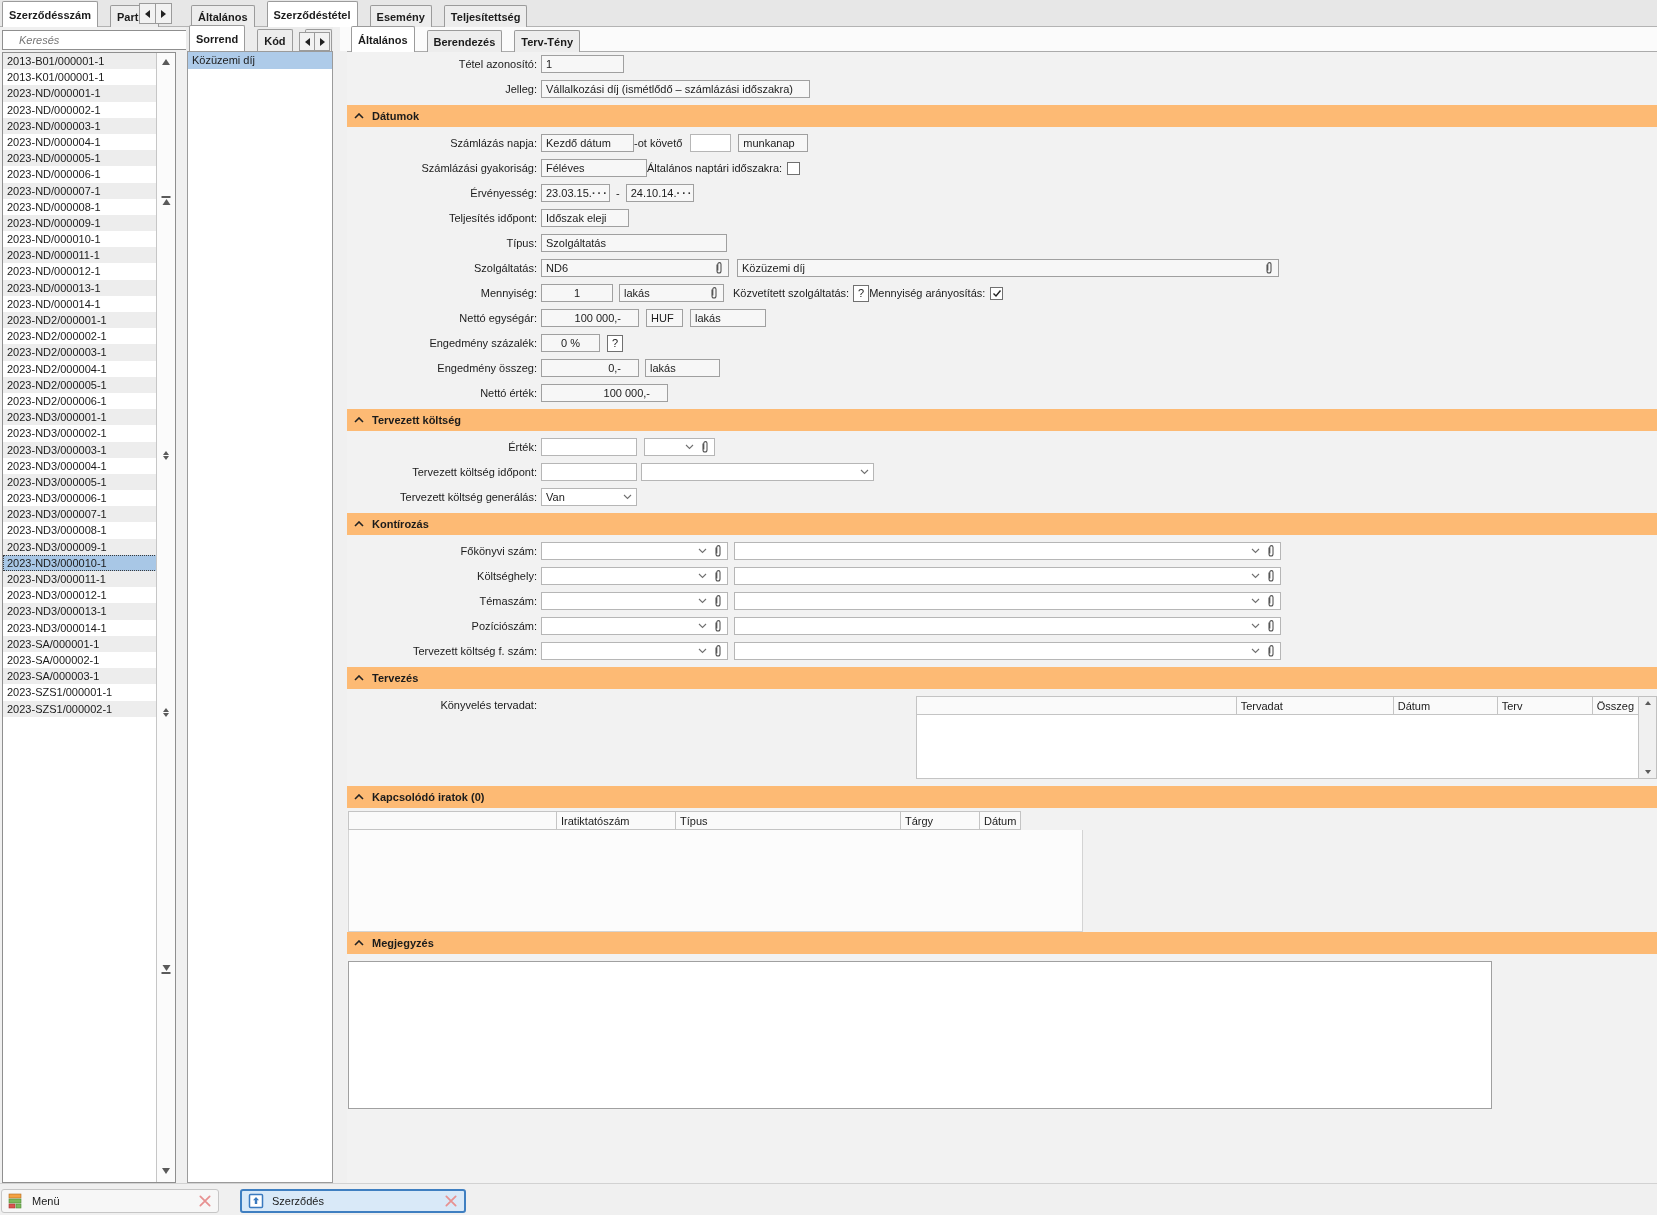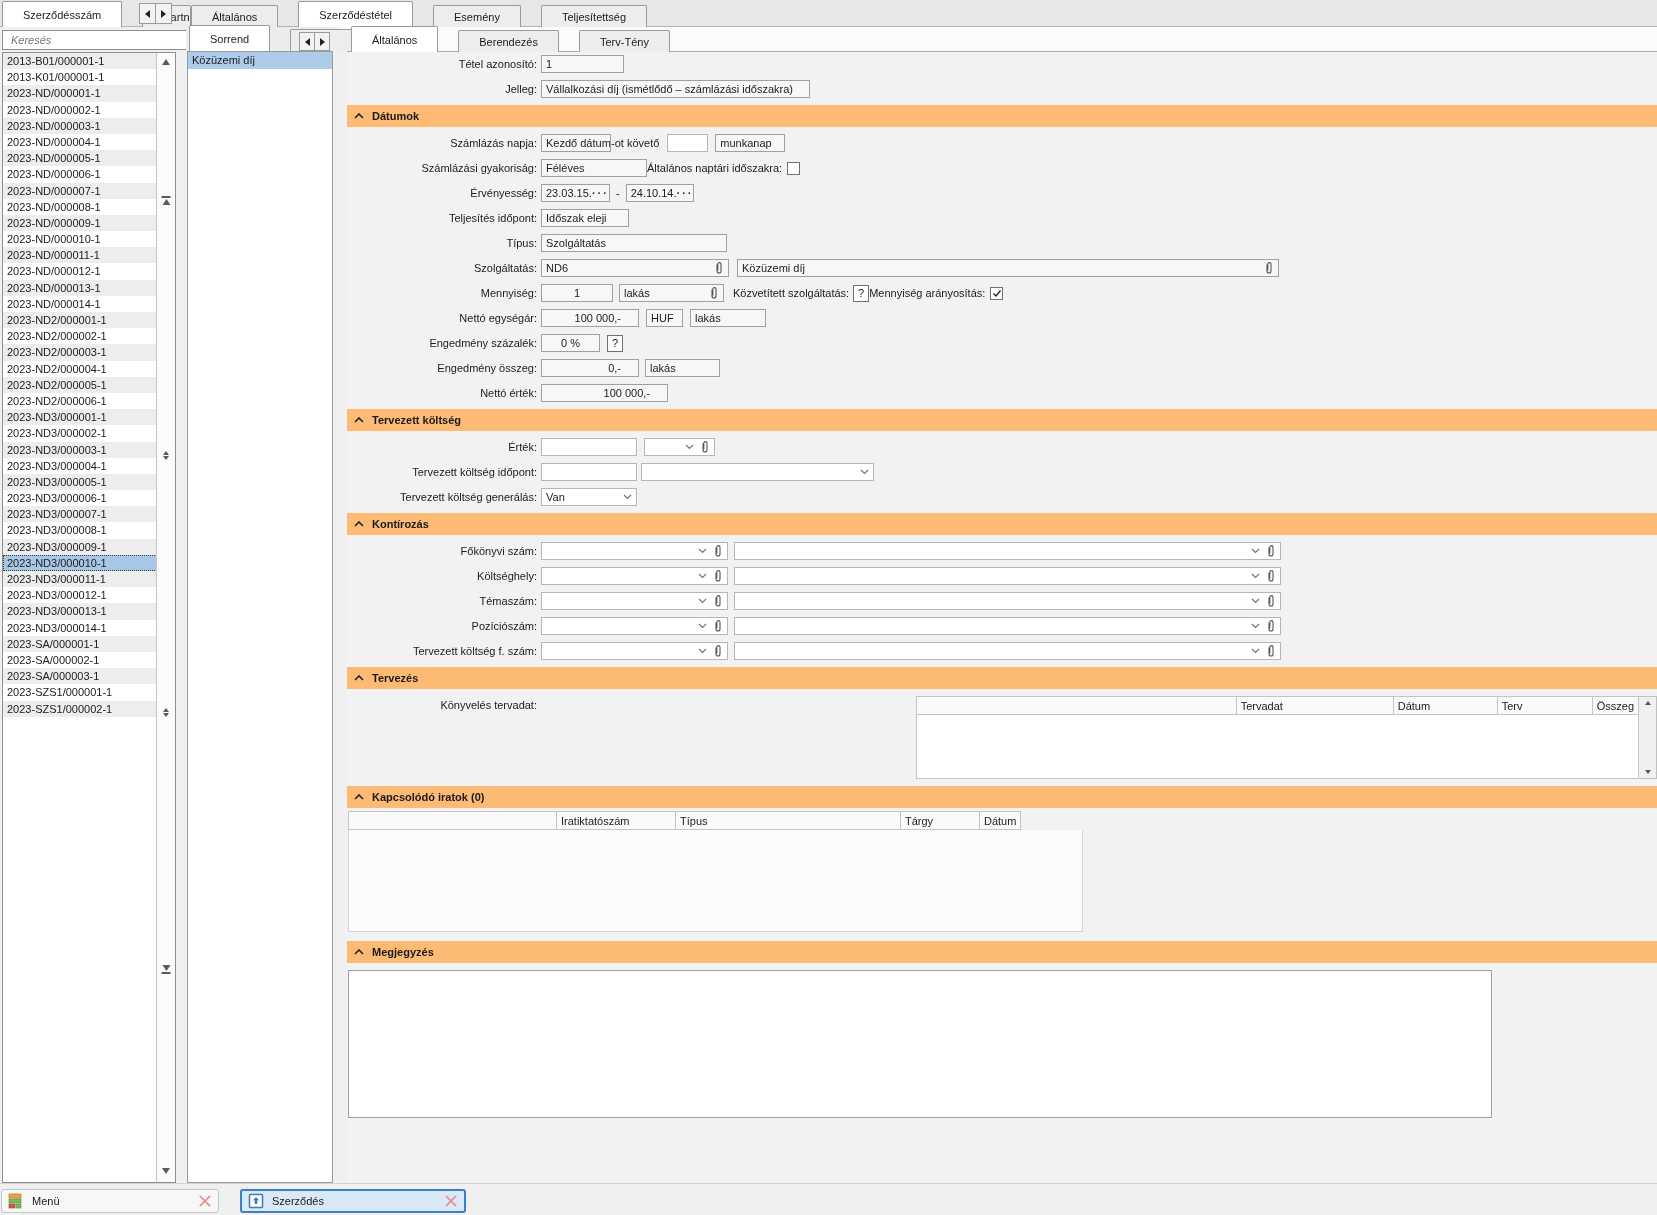--- a/index.html
+++ b/index.html
@@ -3,34 +3,34 @@
 <meta charset="utf-8">
 <style>
   html,body{margin:0;padding:0;}
   body{position:relative;width:1657px;height:1215px;overflow:hidden;background:#f0f0f0;
        font-family:"Liberation Sans","DejaVu Sans",sans-serif;font-size:11px;color:#1b1b1b;}
   svg{display:block;}
   
   .topstrip{position:absolute;left:0;top:0;width:100%;height:27px;background:#e7e7e7;
             border-bottom:1px solid #b3b3b3;box-sizing:border-box;}
   .tabrow{position:absolute;top:0;height:27px;display:flex;align-items:flex-end;z-index:4;}
-  .tab{box-sizing:border-box;height:22px;display:flex;align-items:center;padding:0 20px;
+  .tab{box-sizing:border-box;height:22px;display:flex;align-items:center;padding:0 6px;
        background:#ededed;border:1px solid #9b9b9b;border-bottom:none;border-radius:2px 2px 0 0;
-       margin-right:20px;white-space:nowrap;overflow:hidden;cursor:default;}
+       margin-right:12px;white-space:nowrap;overflow:hidden;cursor:default;font-weight:bold;}
   .tab.active{height:26px;background:#fff;position:relative;z-index:6;}
   .ltabs div.tab:nth-of-type(2){width:49px;}
   .subtabs div.tab:nth-of-type(3){width:27px;}
   .spin{display:flex;margin-left:1px;margin-bottom:0px;}
   .spinbtn{width:17px;height:21px;box-sizing:border-box;border:1px solid #9b9b9b;background:#f2f2f2;
            display:flex;align-items:center;justify-content:center;margin-left:-1px;}
   .tri-l{width:0;height:0;border-top:4px solid transparent;border-bottom:4px solid transparent;border-right:5px solid #222;}
   .tri-r{width:0;height:0;border-top:4px solid transparent;border-bottom:4px solid transparent;border-left:5px solid #222;}
   
   .search{position:absolute;left:2px;top:30px;width:170px;height:18px;border:1px solid #8f8f8f;
-          background:#fff;font:italic 11px "Liberation Sans",sans-serif;color:#8a8a8a;padding:0 8px;outline:none;}
+          background:#fff;font:italic 11px "Liberation Sans",sans-serif;color:#8a8a8a;padding:0 16px;outline:none;}
   .list-box{position:absolute;left:2px;top:52px;width:174px;bottom:32px;background:#fff;
             border:1px solid #8f8f8f;box-sizing:border-box;}
   .list-rows{position:absolute;left:0;top:0;right:18px;bottom:0;overflow:hidden;}
   .lrow{height:16.2px;line-height:16.2px;padding-left:4px;white-space:nowrap;overflow:hidden;cursor:default;}
   .list-rows div.lrow:nth-of-type(odd){background:#ededed;}
   .lrow.selected{background:#a8c7e6;outline:1px dotted #3a3a3a;outline-offset:-1px;}
   .list-scroll{position:absolute;right:0;top:0;bottom:0;width:18px;border-left:1px solid #c6c6c6;background:#fbfbfb;}
   .sg{position:absolute;left:50%;transform:translateX(-50%);display:flex;flex-direction:column;align-items:center;gap:1px;cursor:default;}
   .tri-up{width:0;height:0;border-left:4px solid transparent;border-right:4px solid transparent;border-bottom:6px solid #5a5a5a;}
   .tri-down{width:0;height:0;border-left:4px solid transparent;border-right:4px solid transparent;border-top:6px solid #5a5a5a;}
@@ -61,21 +61,21 @@
   .dots{margin-left:auto;font-weight:bold;letter-spacing:2px;color:#333;line-height:10px;cursor:pointer;}
   .clip{margin-left:6px;cursor:pointer;}
   .chev{margin-left:6px;}
   .sep{margin:0 6px;cursor:default;}
   .inl{white-space:nowrap;cursor:default;}
   .cb{width:13px;height:13px;box-sizing:border-box;border:1px solid #707070;background:#fff;
       display:flex;align-items:center;justify-content:center;margin-left:5px;flex:none;cursor:pointer;}
   .qbtn{width:16px;height:17px;box-sizing:border-box;border:1px solid #707070;background:#fff;
         display:flex;align-items:center;justify-content:center;margin-left:4px;flex:none;cursor:pointer;}
   .w41{width:41px}.w59{width:59px}.w68{width:68px}.w69{width:69px}.w70{width:70px}.w71{width:71px}
-  .w72{width:72px}.w75{width:75px}.w76{width:76px}.w83{width:83px}.w88{width:88px}.w93{width:70px}
+  .w72{width:72px}.w75{width:75px}.w76{width:76px}.w83{width:83px}.w88{width:88px}.w93{width:93px}
   .w96{width:96px}.w98{width:98px}.w105{width:105px}.w106{width:106px}.w127{width:127px}
   .w186{width:186px}.w187{width:187px}.w188{width:188px}.w233{width:233px}.w269{width:269px}
   .w37{width:37px}.w542{width:542px}.w547{width:547px}.w741{width:741px}
   .ml4{margin-left:4px}.ml6{margin-left:6px}.ml7{margin-left:7px}.ml8{margin-left:8px}.ml9{margin-left:9px}
   
   .grid{display:flex;align-items:stretch;}
   .grid-main{display:flex;flex-direction:column;}
   .ghead{display:flex;}
   .th{height:19px;box-sizing:border-box;background:#fafafa;border:1px solid #c4c4c4;margin-left:-1px;
       display:flex;align-items:center;padding:0 4px;white-space:nowrap;overflow:hidden;cursor:default;}
@@ -92,21 +92,21 @@
   .gscroll{width:18px;box-sizing:border-box;border:1px solid #c0c0c0;border-left:none;background:#f0f0f0;position:relative;}
   .i-grid{width:735px;margin-left:1px;}
   .i-grid .grid-main{width:735px;}
   .i-grid .ghead div.th:nth-of-type(1){width:209px;}
   .i-grid .ghead div.th:nth-of-type(2){width:120px;}
   .i-grid .ghead div.th:nth-of-type(3){width:226px;}
   .i-grid .ghead div.th:nth-of-type(4){width:80px;}
   .i-grid .ghead .th.filler{width:100px;}
   .i-grid .gbody{height:102px;background:#fcfcfc;border-color:#d4d4d4;}
   .memo{box-sizing:border-box;margin-left:1px;width:1144px;height:148px;background:#fff;border:1px solid #a0a0a0;}
-  .mb9{margin-bottom:9px;align-items:flex-end;}
+  .mb9{align-items:flex-end;}
   
   .taskbar{position:absolute;left:0;bottom:0;width:100%;height:32px;background:#f0f0f0;border-top:1px solid #d2d2d2;box-sizing:border-box;}
   .task{position:absolute;top:5px;height:24px;box-sizing:border-box;display:flex;align-items:center;
         border:1px solid #c6c6c6;border-radius:3px;background:#f7f7f7;padding:0 6px;cursor:pointer;}
   .task .ticon{margin-right:8px;flex:none;}
   .task .tx{margin-left:auto;flex:none;}
   .task.active{border:2px solid #3f7fc1;background:#d9e9f8;}
 </style>
 </head>
 <body>

